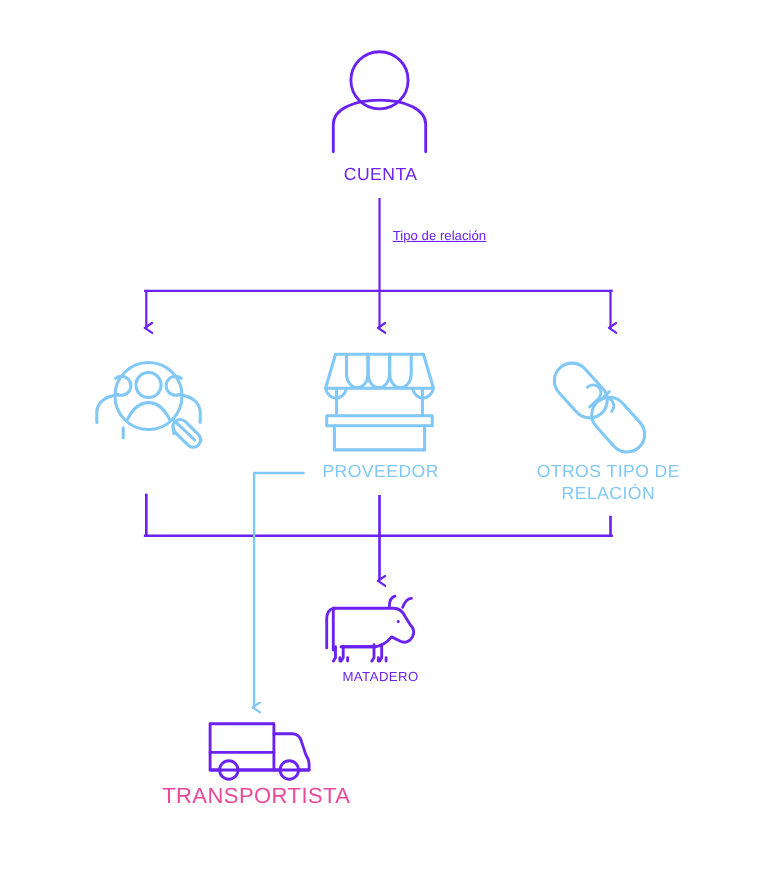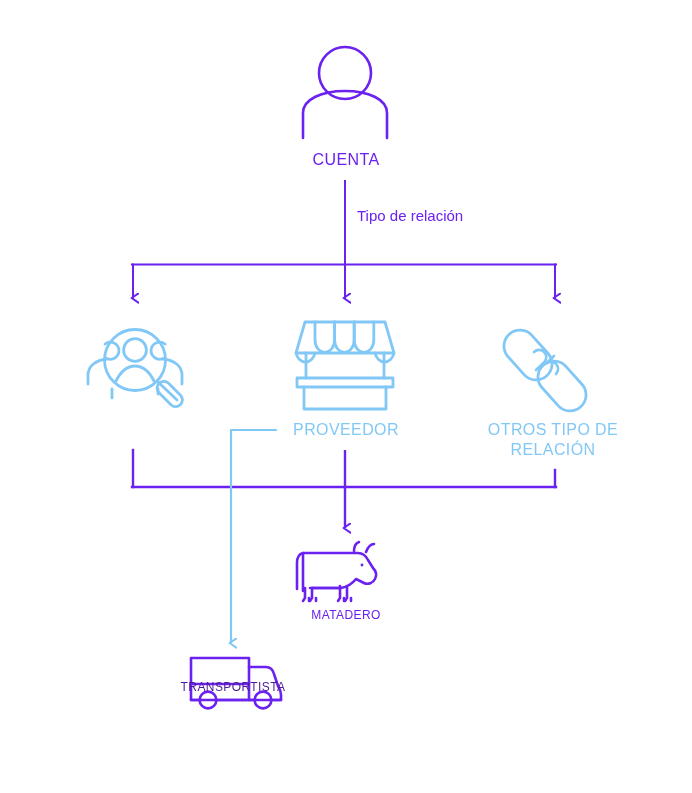--- a/index.html
+++ b/index.html
@@ -54,30 +54,31 @@
     left: 467px; top: 420px; width: 172px;
     font-size: 16px;
     color: #82c8f6;
   }
   .lbl-matadero {
     left: 258px; top: 608px; width: 176px;
     font-size: 12px;
     color: #6b21f0;
   }
   .lbl-transportista {
-    left: 145px; top: 680px; width: 176px;
+    left: 145px; top: 712px; width: 176px;
+    font-size: 20px;
+    color: #ec4899;
+  }
+  .edge-label {
+    position: absolute;
     font-size: 12px;
-    color: #4c1d95;
-  }
-  .edge-label {
-    position: absolute;
-    font-size: 15px;
     color: #6b21f0;
     white-space: nowrap;
     user-select: none;
+    text-decoration: underline;
   }
   .lbl-tipo-relacion {
     left: 357px; top: 207px;
   }
 </style>
 </head>
 <body>
 
 <div id="diagram-root">
 

